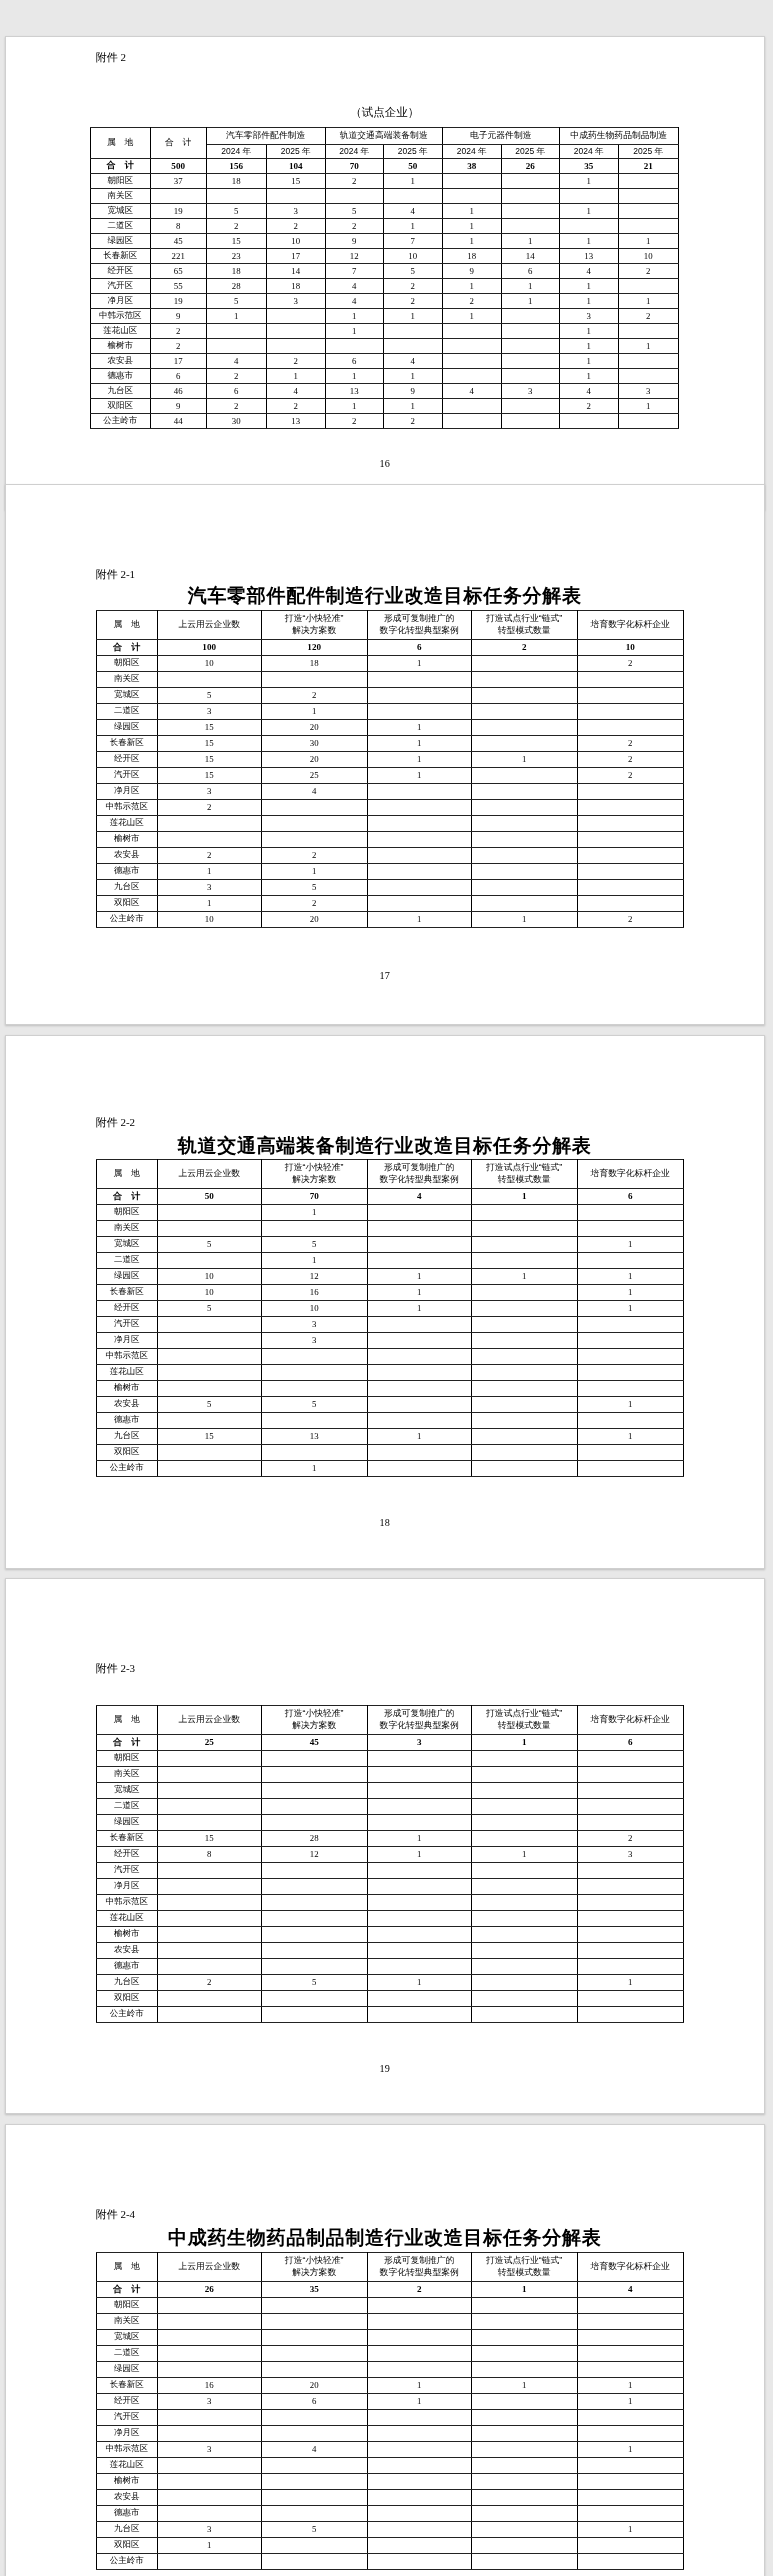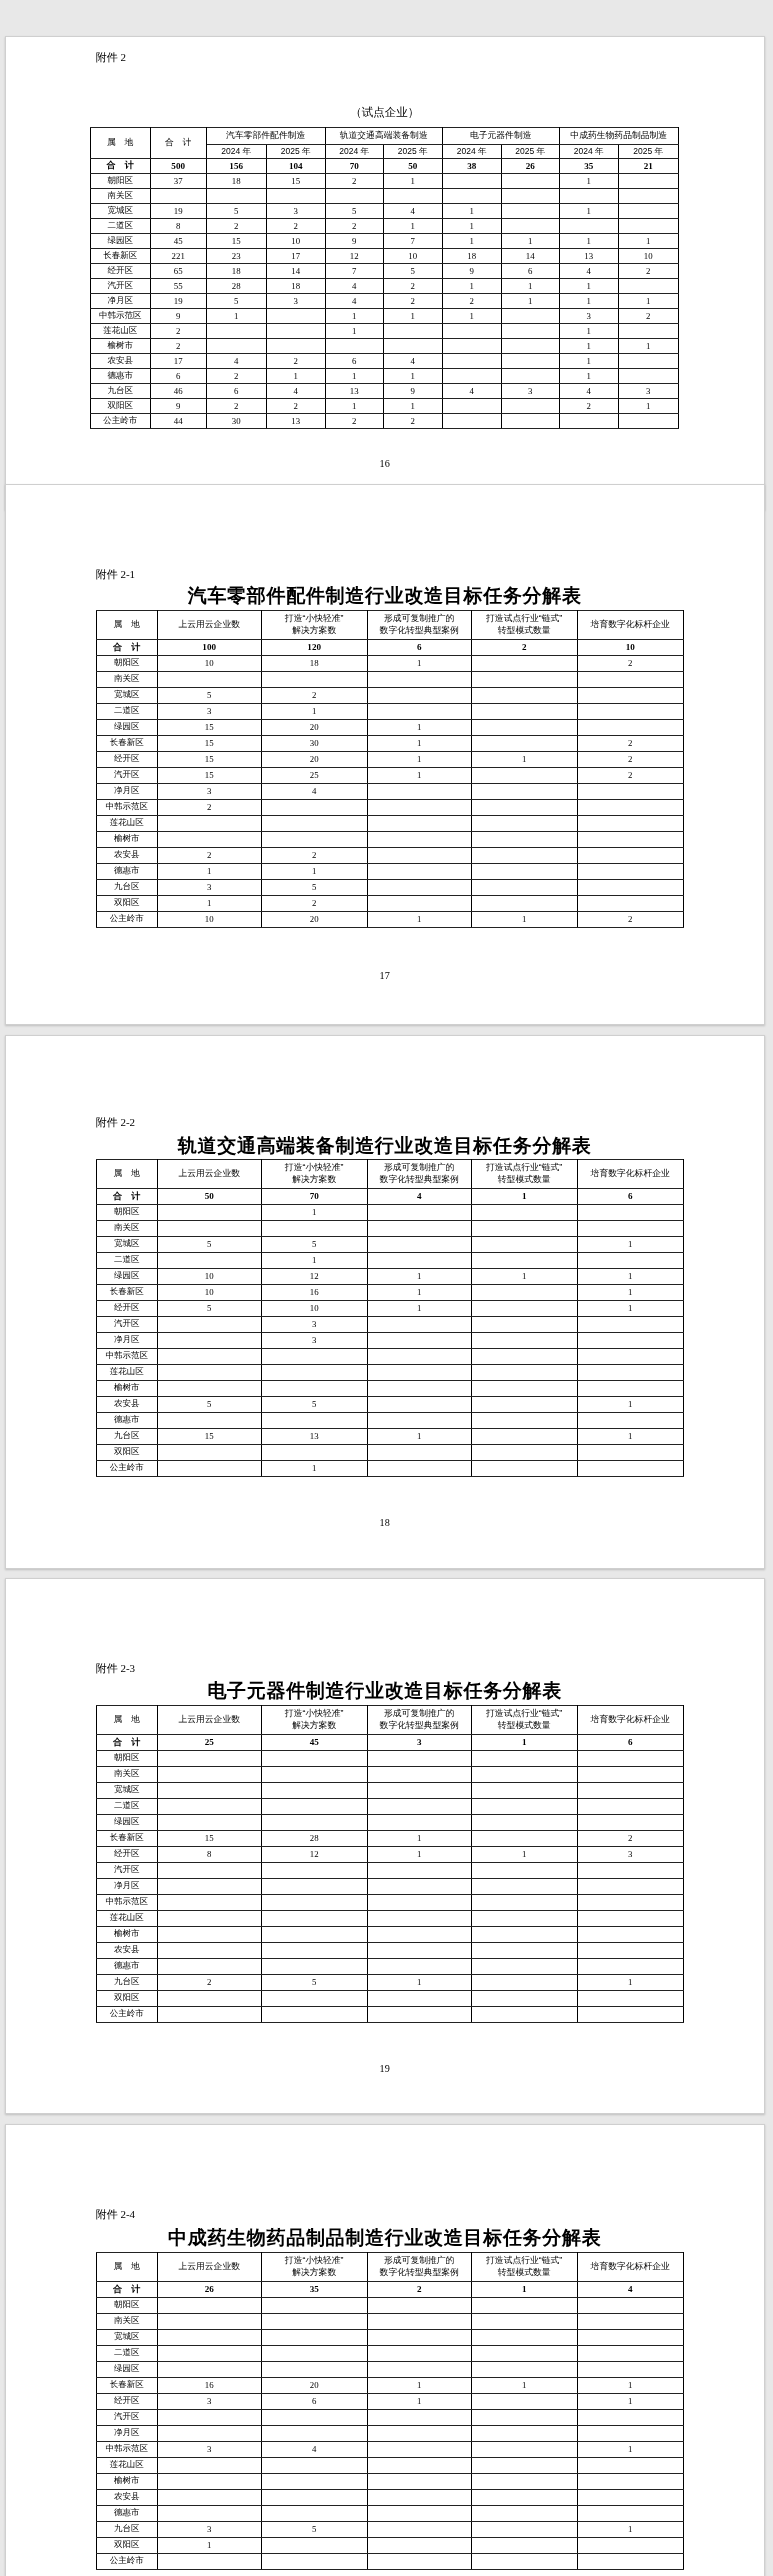--- a/index.html
+++ b/index.html
@@ -661,21 +661,20 @@
             <td></td>
             <td></td>
             <td></td>
           </tr>
         </tbody>
       </table>
       <div class="pagenum" style="top: 481px;">18</div>
     </div>
     <div class="page" style="top: 1578px; height: 536px;">
       <div class="attach" style="left: 90px; top: 83px;">附件 2-3</div>
-      <div class="doc-title" style="top: 101px;">电子元器件制造行业改造目标任务分解表</div>
       <table class="tbl" style="left: 90px; top: 126px; width: 586px;">
         <colgroup>
           <col style="width: 61px;">
           <col style="width: 104px;">
           <col style="width: 106px;">
           <col style="width: 104px;">
           <col style="width: 106px;">
           <col style="width: 106px;">
         </colgroup>
         <thead>

